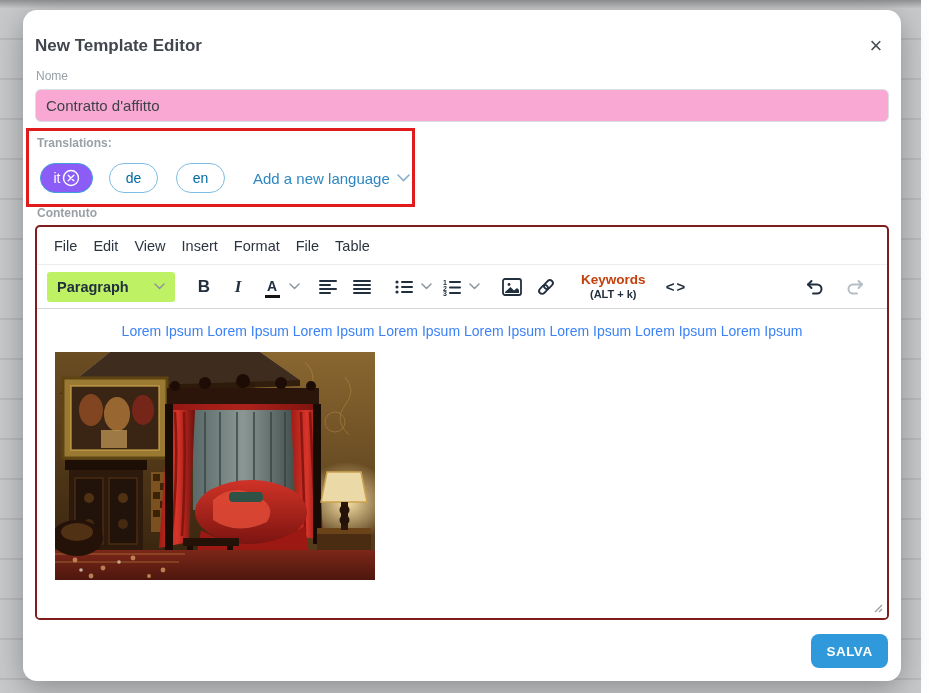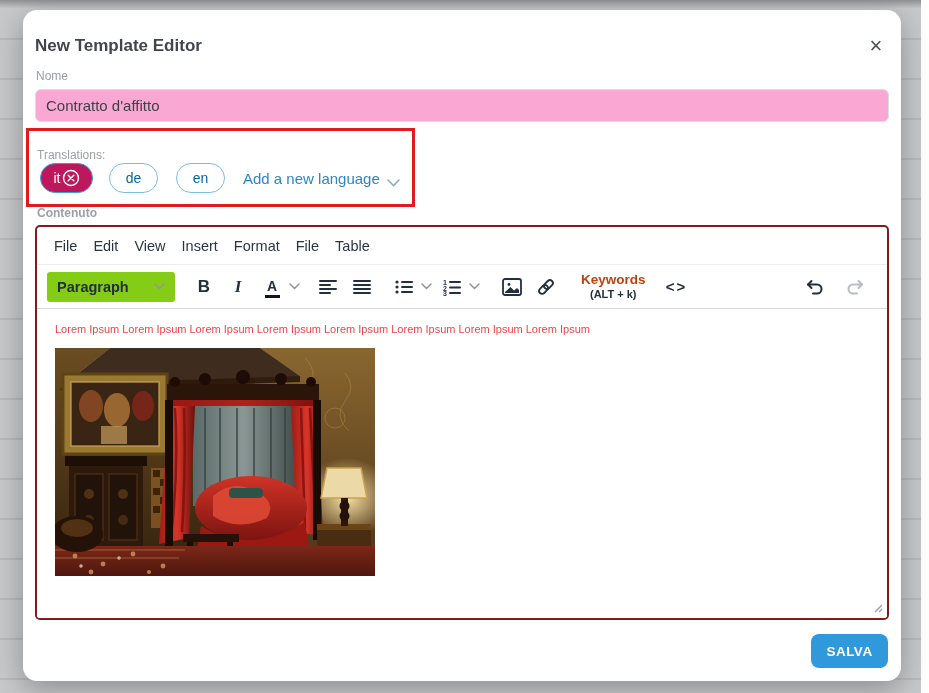--- a/index.html
+++ b/index.html
@@ -28,60 +28,60 @@
   .field-label { position:absolute; font-size:12px; color:#9aa0a6; }
   .nome-label { left:13px; top:59px; }
   .nome-input { position:absolute; left:12px; top:79px; width:854px; height:33px;
     border:1px solid #d9dee2; border-radius:6px; padding:0 10px; font-size:15px; color:#3e4247;
     font-family:"Liberation Sans",sans-serif; background:#f9a8d4; }
 
   
   .annotation-box { position:absolute; left:3px; top:118px; width:389px; height:79px;
     border:3px solid #e11b1b; pointer-events:none; }
 
-  .translations-label { left:14px; top:138px; }
+  .translations-label { left:14px; top:126px;font-weight:bold; }
   .pill-row { position:absolute; left:17px; top:153px; height:30px; display:flex; align-items:center; }
   .pill { height:30px; border-radius:15px; display:flex; align-items:center; justify-content:center;
     font-size:14px; cursor:pointer; }
-  .pill-active { width:53px; background:#be185d; color:#ffffff; gap:1px; border:1px solid #3da0d9; }
+  .pill-active { width:53px; background:#8b5cf6; color:#ffffff; gap:1px; border:1px solid #3da0d9; }
   .pill-outline { width:49px; background:#ffffff; color:#0369a1; border:1px solid #7bbde4;justify-content:center; }
   .pill-gap { width:16px; } .pill-gap-lg { width:18px; }
   .remove-x { display:inline-flex; }
-  .add-lang { display:flex; align-items:flex-end; gap:7px; margin-left:18px; cursor:pointer; }
+  .add-lang { display:flex; align-items:center; gap:7px; margin-left:28px; cursor:pointer; }
   .add-lang-text { font-size:15px; color:#2e86c1; }
 
   .contenuto-label { left:14px; top:196px;font-weight:bold; }
 
   
   .editor { position:absolute; left:12px; top:215px; width:854px; height:395px;
     border:2px solid #7f1d1d; border-radius:5px; background:#fff; display:flex; flex-direction:column; overflow:hidden; }
 
   .menubar { height:38px; display:flex; align-items:center; padding-left:9px; border-bottom:1px solid #ededee; }
   .menu-item { padding:4px 8px; font-size:14.5px; color:#2b3440; cursor:pointer; border-radius:3px; }
 
   .toolbar { height:44px; display:flex; align-items:center; padding:0 10px; border-bottom:1px solid #d5d7d9; }
   .tb-btn { display:flex; align-items:center; justify-content:center; height:30px; min-width:26px;
     cursor:pointer; border-radius:3px; color:#222f3e; }
-  .para-select { width:128px; background:#84cc16; padding:0 10px; justify-content:space-between; }
+  .para-select { width:128px; background:#bef264; padding:0 10px; justify-content:space-between; }
   .para-label { font-size:14.5px; font-weight:600; color:#222f3e; }
   .glyph-b { font-size:17px; font-weight:800; }
   .glyph-i { font-size:17px; font-style:italic; font-family:"Liberation Serif",serif; font-weight:600; }
   .forecolor { flex-direction:column; line-height:1; padding-top:3px; }
   .forecolor .a { font-size:14px; font-weight:700; }
   .forecolor .bar { width:15px; height:3px; background:#151515; margin-top:2px; }
   .kw-btn { flex-direction:column; line-height:1.15; padding:0 6px; }
   .kw-1 { font-size:13.5px; font-weight:700; color:#c2410c; }
   .kw-2 { font-size:11px; font-weight:700; color:#222f3e; }
   .code-glyph { font-size:15px; font-weight:600; letter-spacing:2px; }
   .sp-8{width:8px;} .sp-12{width:12px;} .sp-16{width:16px;} .sp-4{width:4px;}
   .undo-redo { margin-left:auto; display:flex; align-items:center; gap:16px; margin-right:8px; }
   .disabled { color:#b6bdc4; }
 
   .content-area { flex:1; background:#fff; padding:14px 18px 0 18px; overflow:hidden; cursor:text; }
-  .content-text { font-size:11px; color:#ef4444; }
+  .content-text { font-size:14px; color:#3b82f6;text-align:center; }
   .content-image { margin-top:13px; width:320px; height:228px; display:block; }
 
   .statusbar { height:23px; position:relative; background:#fff; }
   .resize-handle { position:absolute; right:4px; bottom:5px; cursor:nwse-resize; }
 
   .save-btn { position:absolute; right:13px; bottom:13px; width:77px; height:34px; border:none;
     background:#2f99dc; color:#ffffff; font-size:13.5px; font-weight:700; letter-spacing:.5px;
     border-radius:8px; cursor:pointer; font-family:"Liberation Sans",sans-serif; }
 
   svg { display:block; }

